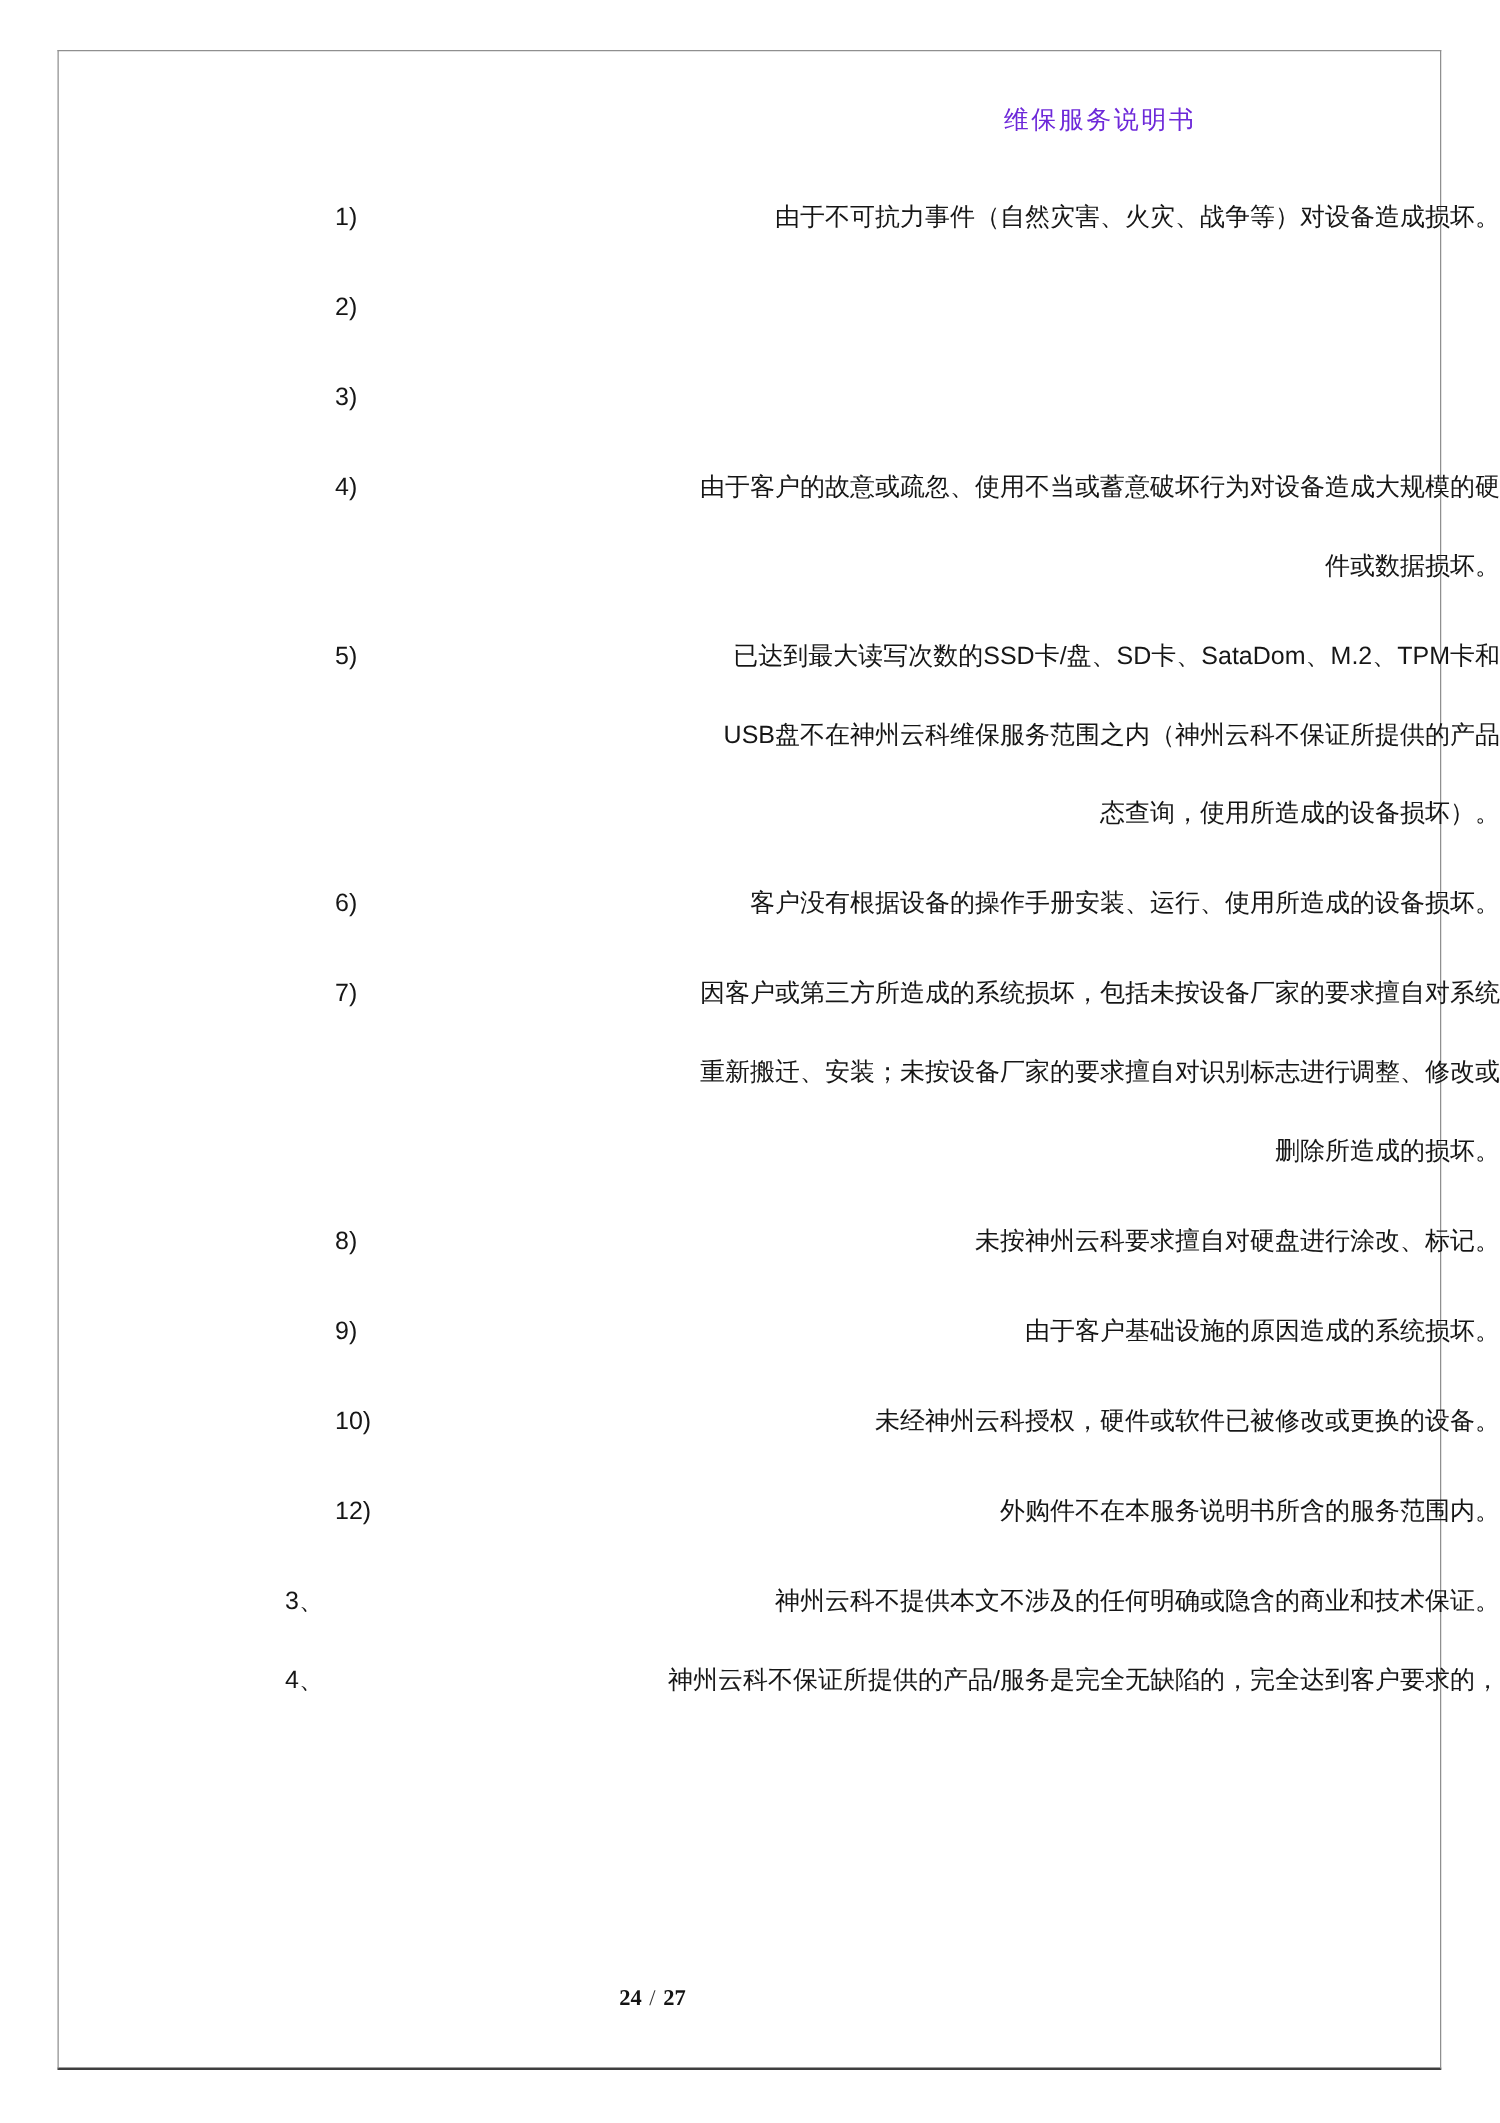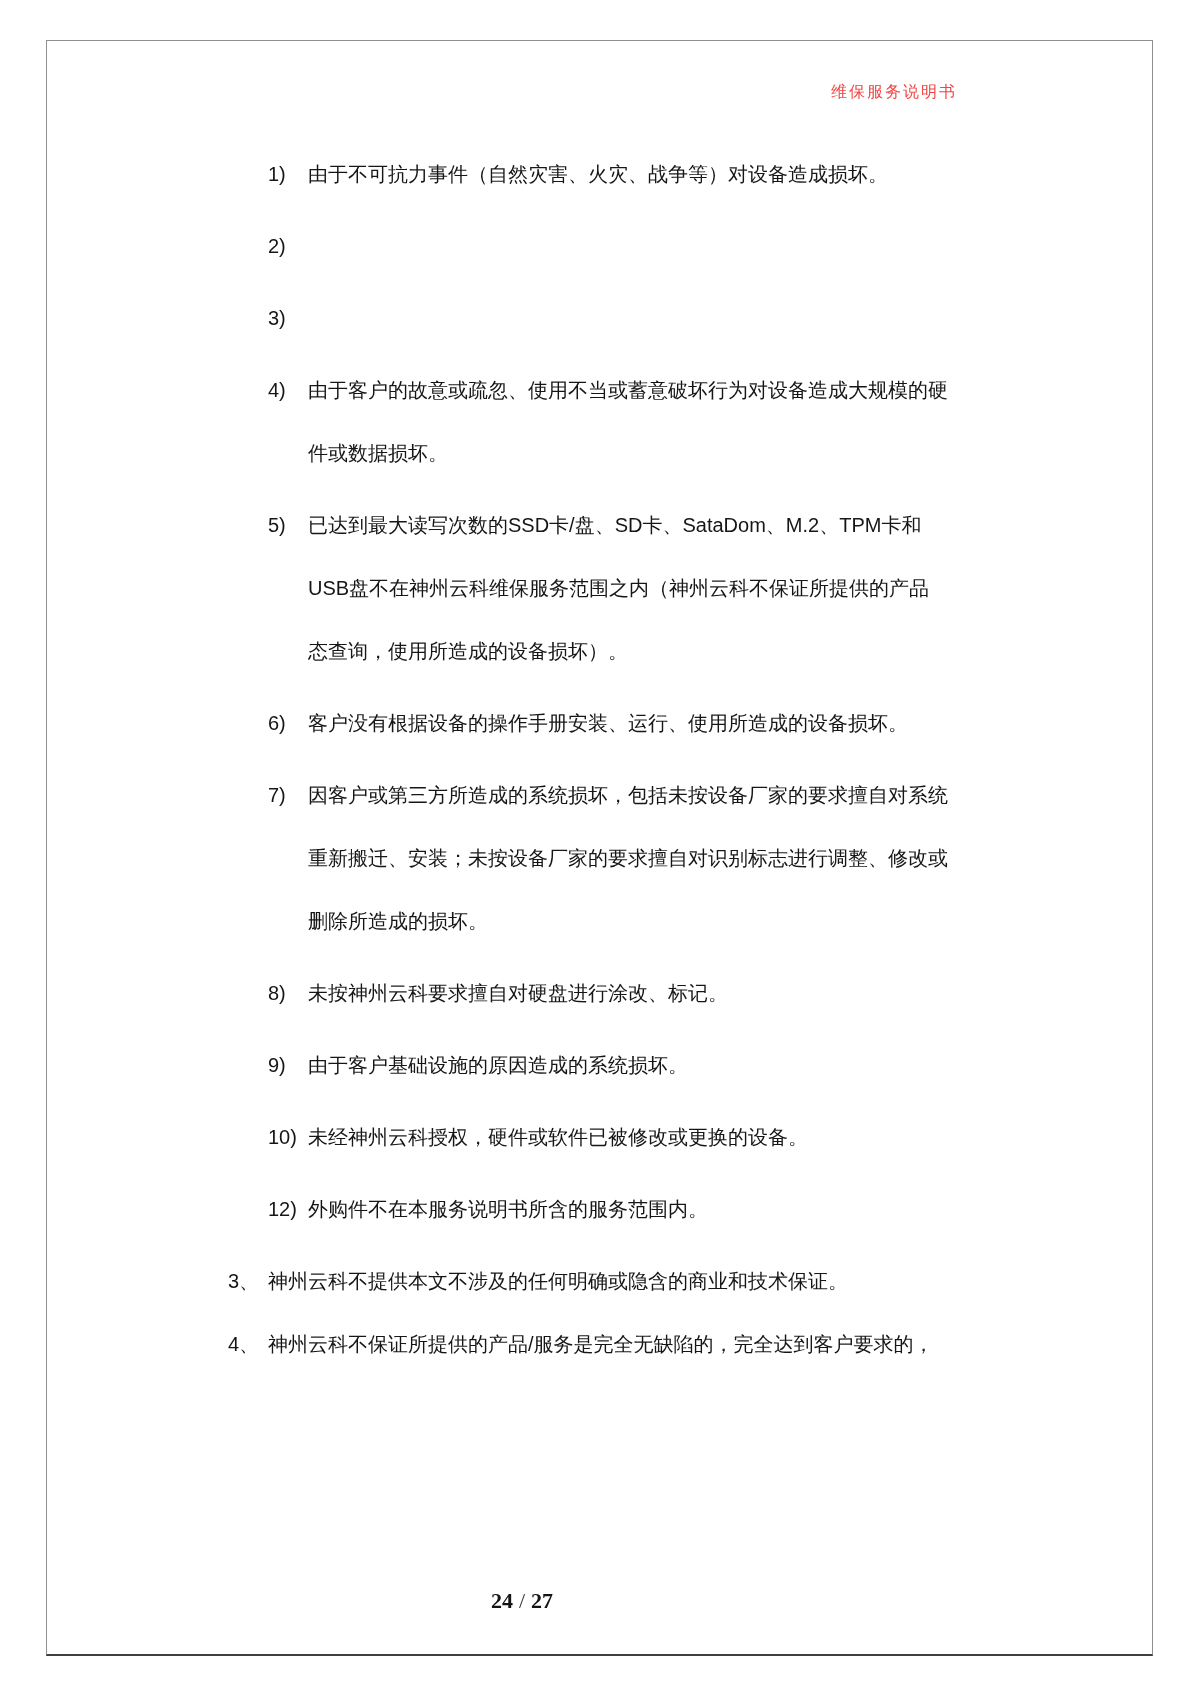--- a/index.html
+++ b/index.html
@@ -20,23 +20,23 @@
     height: 1616px;
     border: 1px solid #8f8f8f;
     border-bottom: 2px solid #3f3f3f;
     background: #ffffff;
   }
   .header-title {
     position: absolute;
     top: 82px;
     right: 243px;
     font-family: "Liberation Serif", serif;
-    font-size: 16px;
+    font-size: 20px;
     letter-spacing: 2px;
-    color: #ef4444;
+    color: #6d28d9;
     white-space: nowrap;
   }
   .content {
     position: absolute;
     top: 143px;
     left: 0;
     width: 1200px;
   }
   .sub-item, .main-item {
     display: flex;
@@ -44,30 +44,30 @@
     line-height: 63px;
     color: #161616;
   }
   .sub-item { padding-left: 268px; margin-bottom: 9px; }
   .main-item { padding-left: 228px; margin-bottom: 0; }
   .sub-item .num, .main-item .num {
     flex: none;
     width: 40px;
     white-space: nowrap;
   }
-  .lines { flex: 1; }
+  .lines { flex: 1; text-align: right; }
   .line { white-space: nowrap; }
   .footer {
     position: absolute;
     top: 1588px;
     left: 0;
     width: 1044px;
     text-align: center;
     font-family: "Liberation Serif", serif;
-    font-size: 22px;
+    font-size: 18px;
     color: #141414;
   }
   .footer .pg { font-weight: bold; }
   .footer .sep { font-weight: normal; padding: 0 6px; color: #333; }
 </style>
 </head>
 <body>
 
 <div class="page-frame"></div>
 

